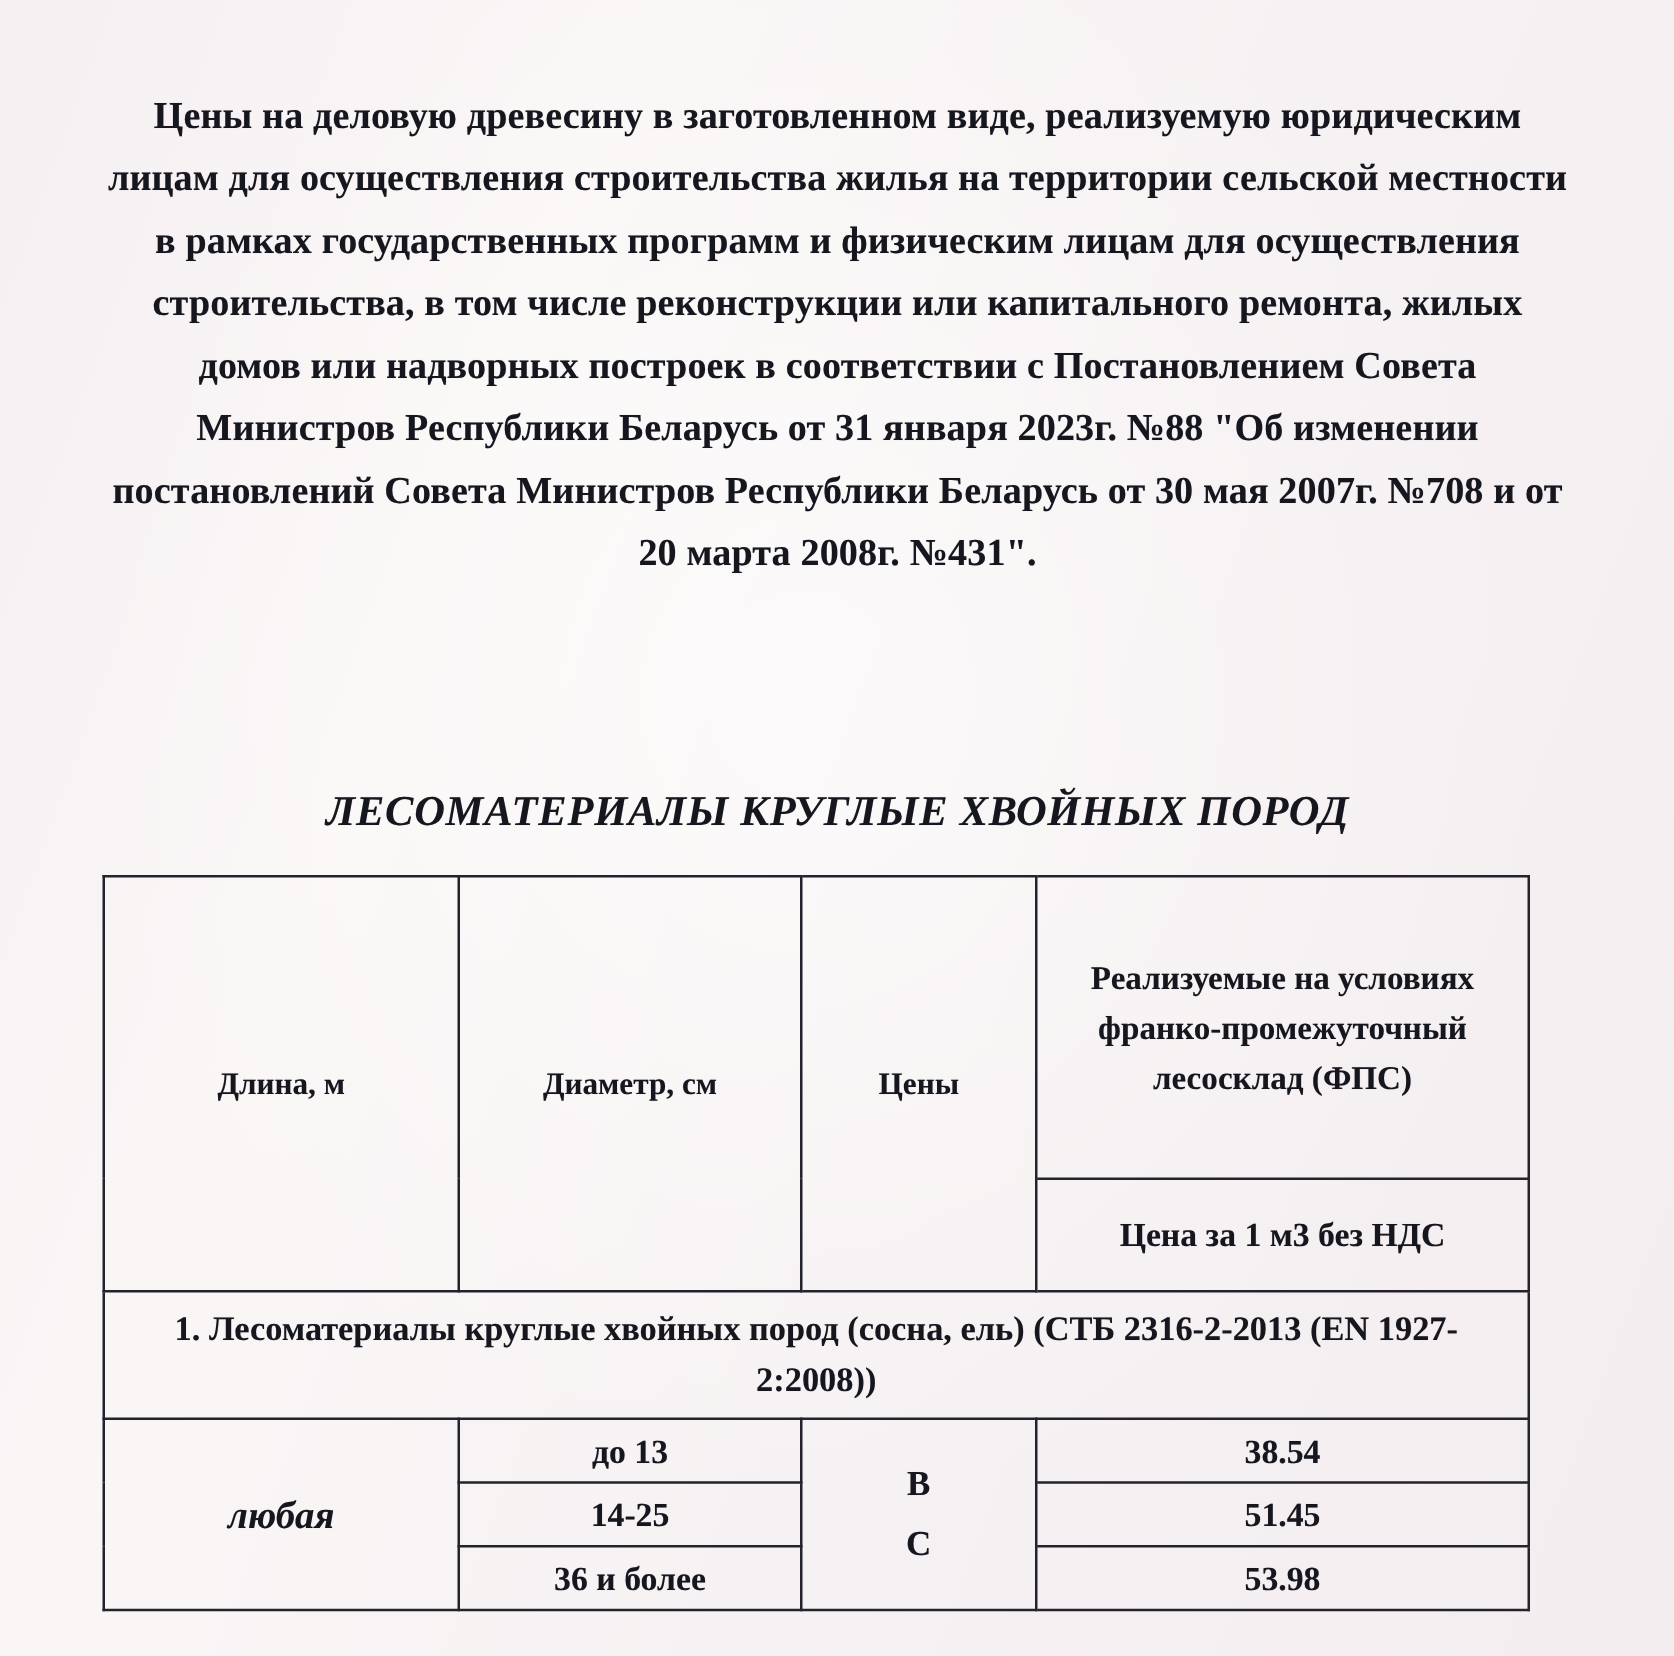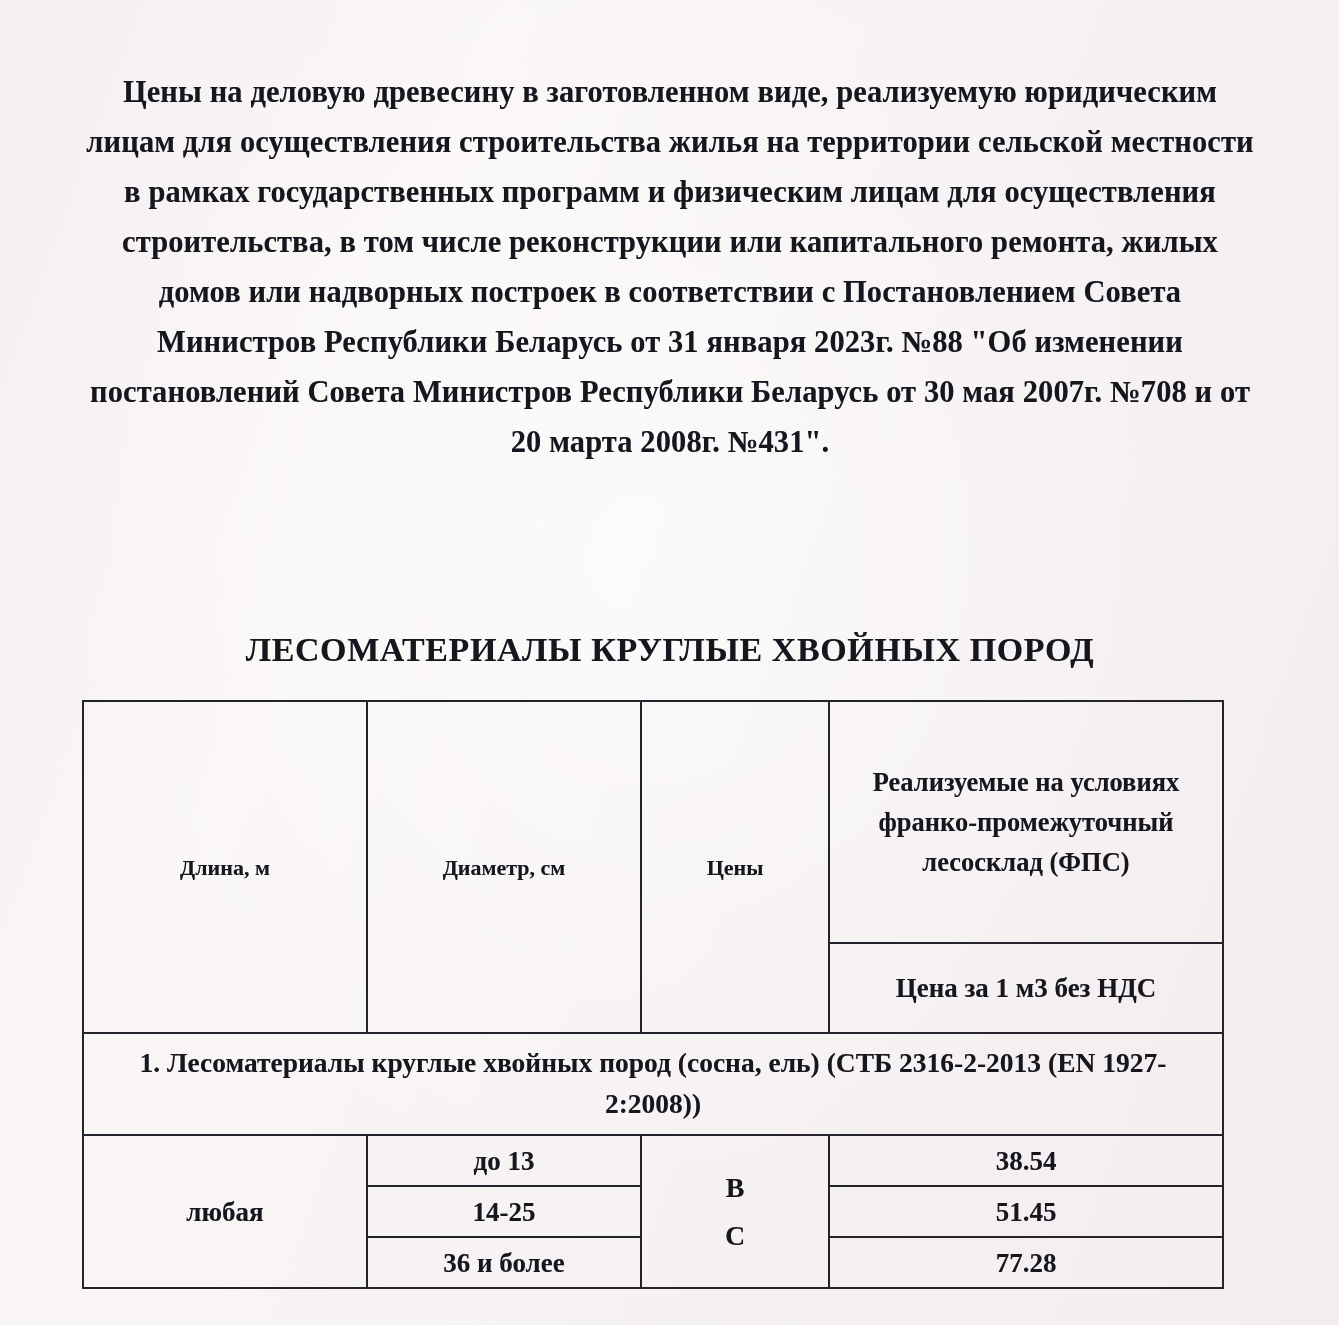--- a/index.html
+++ b/index.html
@@ -50,20 +50,21 @@
   }
 
   
   .section-title {
     position: absolute;
     left: 86px;
     top: 601px;
     width: 1168px;
     text-align: center;
     font-weight: bold;
+    font-style: italic;
     font-size: 34px;
     line-height: 42px;
     letter-spacing: 0.6px;
     color: #16161f;
   }
 
   .effective-date {
     position: absolute;
     right: 115px;
     top: 665px;
@@ -96,21 +97,21 @@
     background: transparent;
     margin-top: 20px;
   }
 
   .col-length  { width: 284px; }
   .col-diam    { width: 274px; }
   .col-grade   { width: 188px; }
   .col-price   { width: 394px; }
 
   .hdr-cell {
-    font-size: 22px;
+    font-size: 25px;
     line-height: 35px;
     height: 240px;
     padding: 4px 8px;
   }
   .hdr-fps {
     font-size: 26.5px;
     line-height: 40px;
     padding: 6px 14px;
   }
   .hdr-price-sub {
@@ -127,21 +128,22 @@
     text-align: center;
   }
 
   .data-cell {
     font-size: 27px;
     line-height: 32px;
     height: 49px;
     padding: 2px 6px;
   }
   .cell-length {
-    font-size: 27px;
+    font-size: 31px;
+    font-style: italic;
   }
   .cell-grade {
     font-size: 28px;
     line-height: 48px;
     padding: 2px 6px;
   }
   .grade-stack span { display: block; }
 
   
   .ink-soft { text-shadow: 0 0 0.6px rgba(30,30,45,0.32); }
@@ -188,18 +190,18 @@
           <span>С</span>
         </td>
         <td class="data-cell ink-soft">38.54</td>
       </tr>
       <tr>
         <td class="data-cell ink-soft">14-25</td>
         <td class="data-cell ink-soft">51.45</td>
       </tr>
       <tr>
         <td class="data-cell ink-soft">36 и более</td>
-        <td class="data-cell ink-soft">77.28</td>
+        <td class="data-cell ink-soft">53.98</td>
       </tr>
     </tbody>
   </table>
 
 </div>
 
 </body></html>

